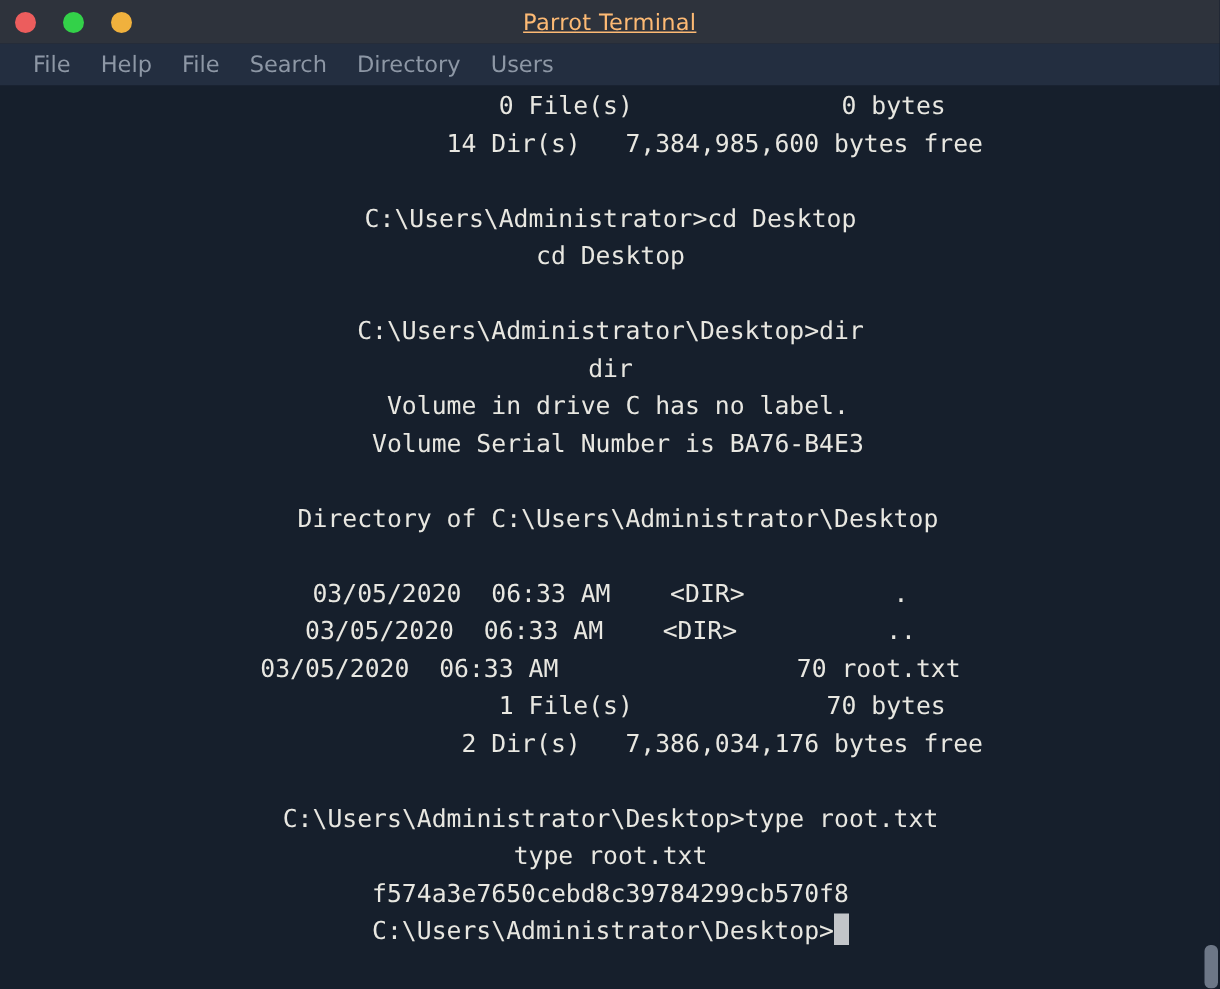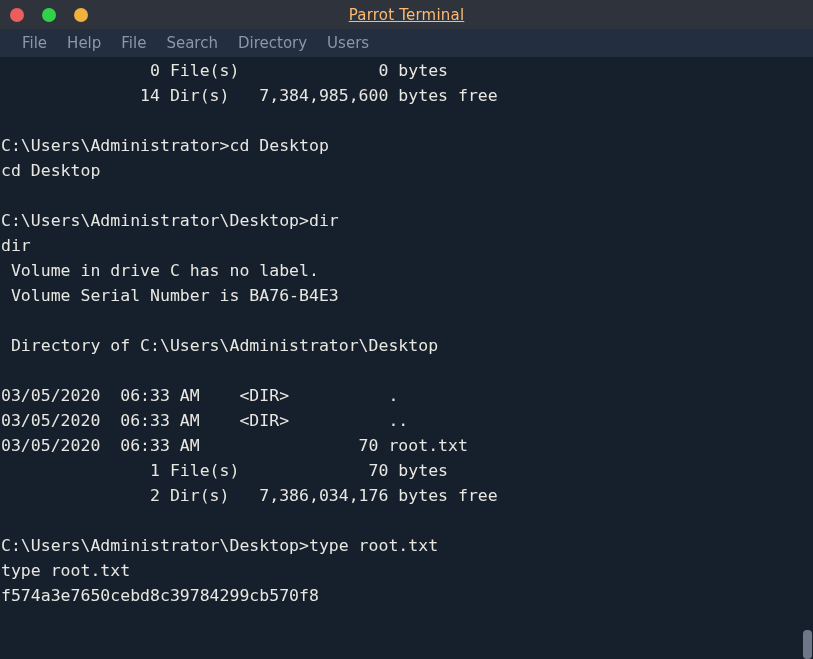--- a/index.html
+++ b/index.html
@@ -60,21 +60,21 @@
 
   <div class="menubar" style="background: rgb(35, 46, 64); color: rgb(141, 151, 165);">
       <span class="menu-item">File</span>
       <span class="menu-item">Help</span>
       <span class="menu-item">File</span>
       <span class="menu-item">Search</span>
       <span class="menu-item">Directory</span>
       <span class="menu-item">Users</span>
     </div>
 
-  <div class="terminal" style="background: rgb(22, 31, 44); color: rgb(232, 231, 225);">
+  <div class="terminal" style="background: rgb(22, 31, 44); color: rgb(232, 231, 225); text-align: center;">
     <pre><span>               0 File(s)              0 bytes
               14 Dir(s)   7,384,985,600 bytes free
 
 C:\Users\Administrator&gt;cd Desktop
 cd Desktop
 
 C:\Users\Administrator\Desktop&gt;dir
 dir
  Volume in drive C has no label.
  Volume Serial Number is BA76-B4E3
@@ -83,17 +83,17 @@
 
 03/05/2020  06:33 AM    &lt;DIR&gt;          .
 03/05/2020  06:33 AM    &lt;DIR&gt;          ..
 03/05/2020  06:33 AM                70 root.txt
                1 File(s)             70 bytes
                2 Dir(s)   7,386,034,176 bytes free
 
 C:\Users\Administrator\Desktop&gt;type root.txt
 type root.txt
 f574a3e7650cebd8c39784299cb570f8
-</span></pre>
+</span><span><span>C:\Users\Administrator\Desktop&gt;</span><span class="cursor" style="background: rgb(194, 197, 201);"></span></span></pre>
     <div class="scrollbar-thumb" style="background: rgb(109, 119, 135);"></div>
   </div>
 
 </div>
 
 </body></html>

